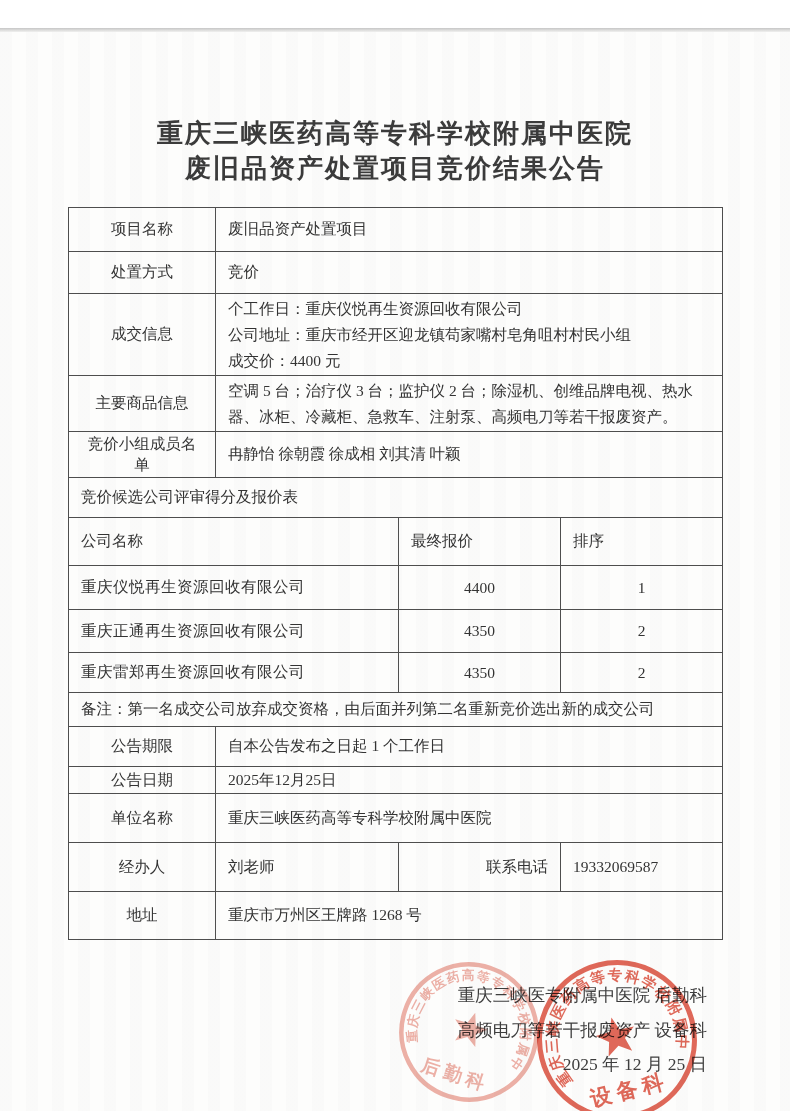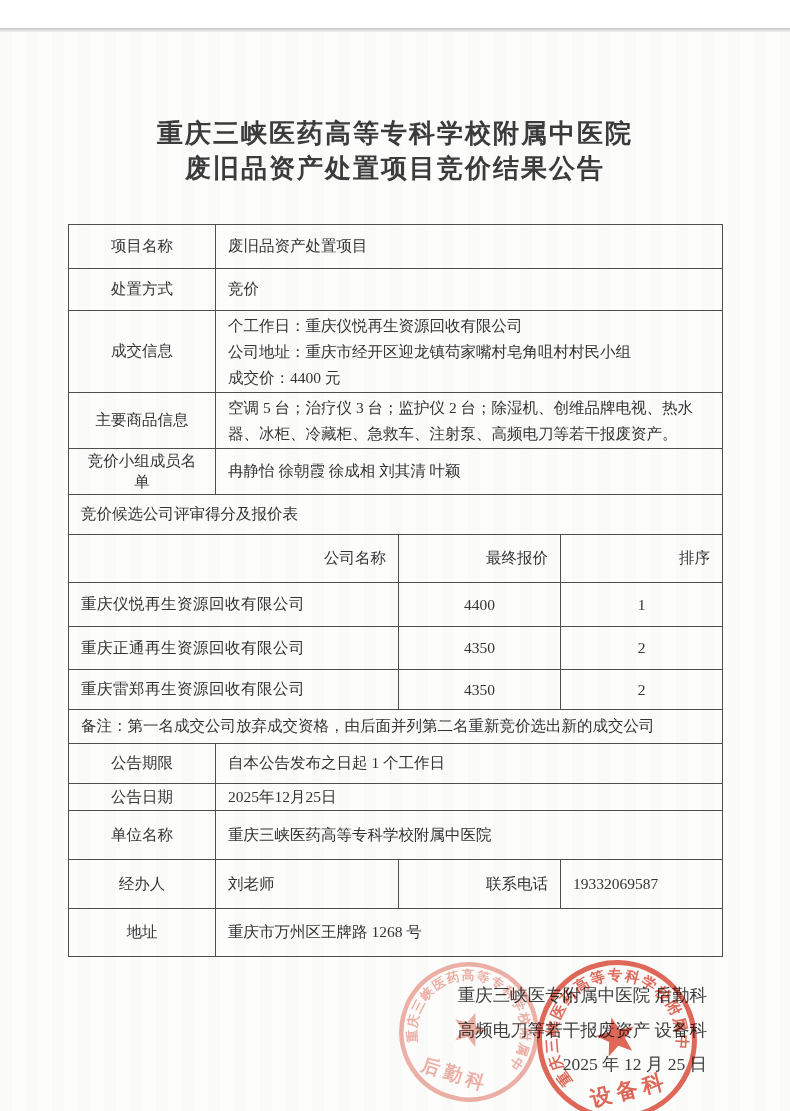--- a/index.html
+++ b/index.html
@@ -9,29 +9,29 @@
       repeating-linear-gradient(90deg, rgba(120,120,130,0.025) 0px, rgba(120,120,130,0.025) 12px, rgba(255,255,255,0) 12px, rgba(255,255,255,0) 26px),
       #fdfdfc;
     font-family:"Liberation Serif","DejaVu Serif",serif;
     color:#333;
     margin-top:28px;
   }
   .scan-edge { position:absolute; top:0; left:0; right:0; height:4px;
     background:linear-gradient(#c6c6c6,#f0f0ef); }
   .title { position:absolute; top:88px; left:0; width:100%; text-align:center;
     font-size:26px; font-weight:bold; line-height:35px; letter-spacing:2px; color:#3b3b3b; }
-  table.doc { position:absolute; left:68px; top:196px; width:654px;
+  table.doc { position:absolute; left:68px; top:179px; width:654px;
     border-collapse:collapse; table-layout:fixed; }
   table.doc td { border:1.6px solid #4e4e4e; padding:0 12px;
     font-size:15.5px; vertical-align:middle; color:#333; overflow:hidden; }
   td.label { text-align:center; padding:0 4px; }
   td.multiline div { line-height:26px; }
   td.paragraph { line-height:26px;font-family:Liberation Serif, serif; }
   td.section { padding:0 10px; }
-  td.bid-head { text-align:right; font-size:16.5px; }
+  td.bid-head { text-align:left; font-size:16.5px; }
   td.company { font-size:18px; letter-spacing:0.5px; }
   td.price { text-align:center; font-size:18px; }
   td.rank { text-align:center; font-size:16px; padding-top:14px; }
   td.center { text-align:right; }
   .signature { position:absolute; left:435px; top:950px; width:272px;
     text-align:right; font-size:17.5px; line-height:34.5px; color:#3d3d3d; }
   .seal { position:absolute; mix-blend-mode:multiply; pointer-events:none; }
   .seal-left  { left:394px; top:929px; width:150px; height:150px; opacity:0.52; transform:rotate(18deg); }
   .seal-right { left:531px; top:926px; width:172px; height:172px; opacity:0.85; transform:rotate(-14deg); }
   .seal text { font-family:"Liberation Serif","DejaVu Serif",serif; font-weight:bold; }

